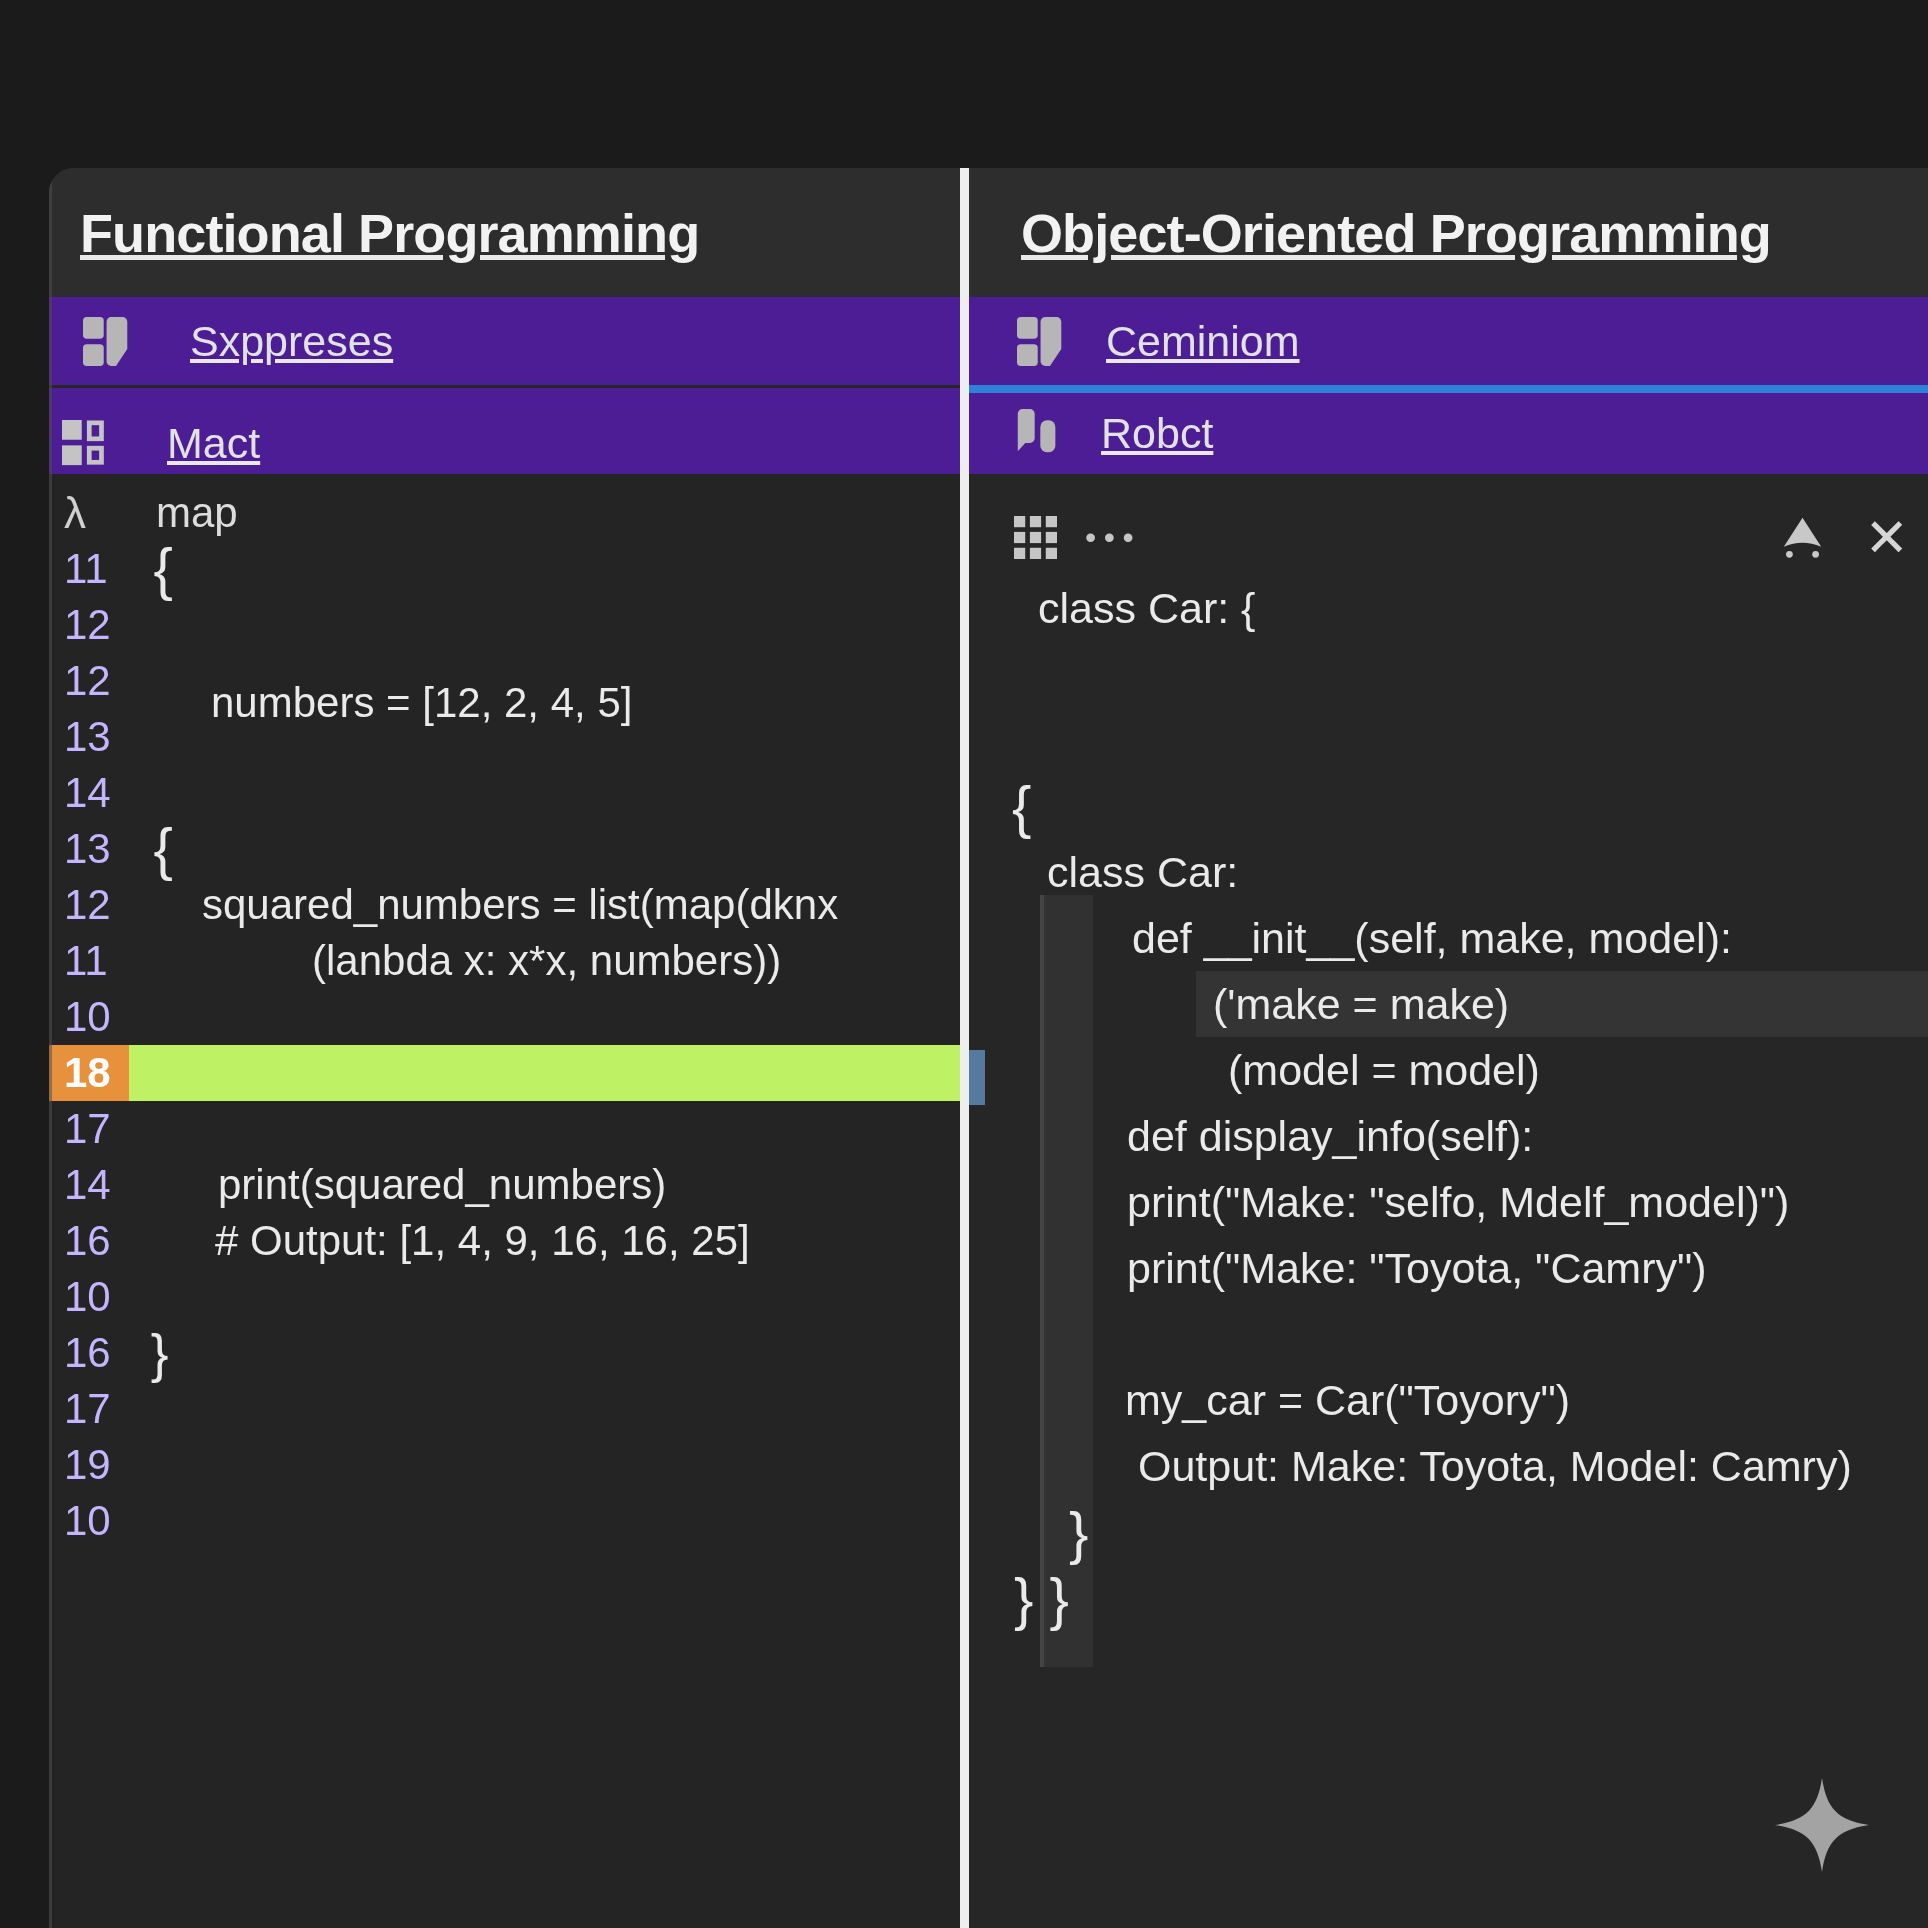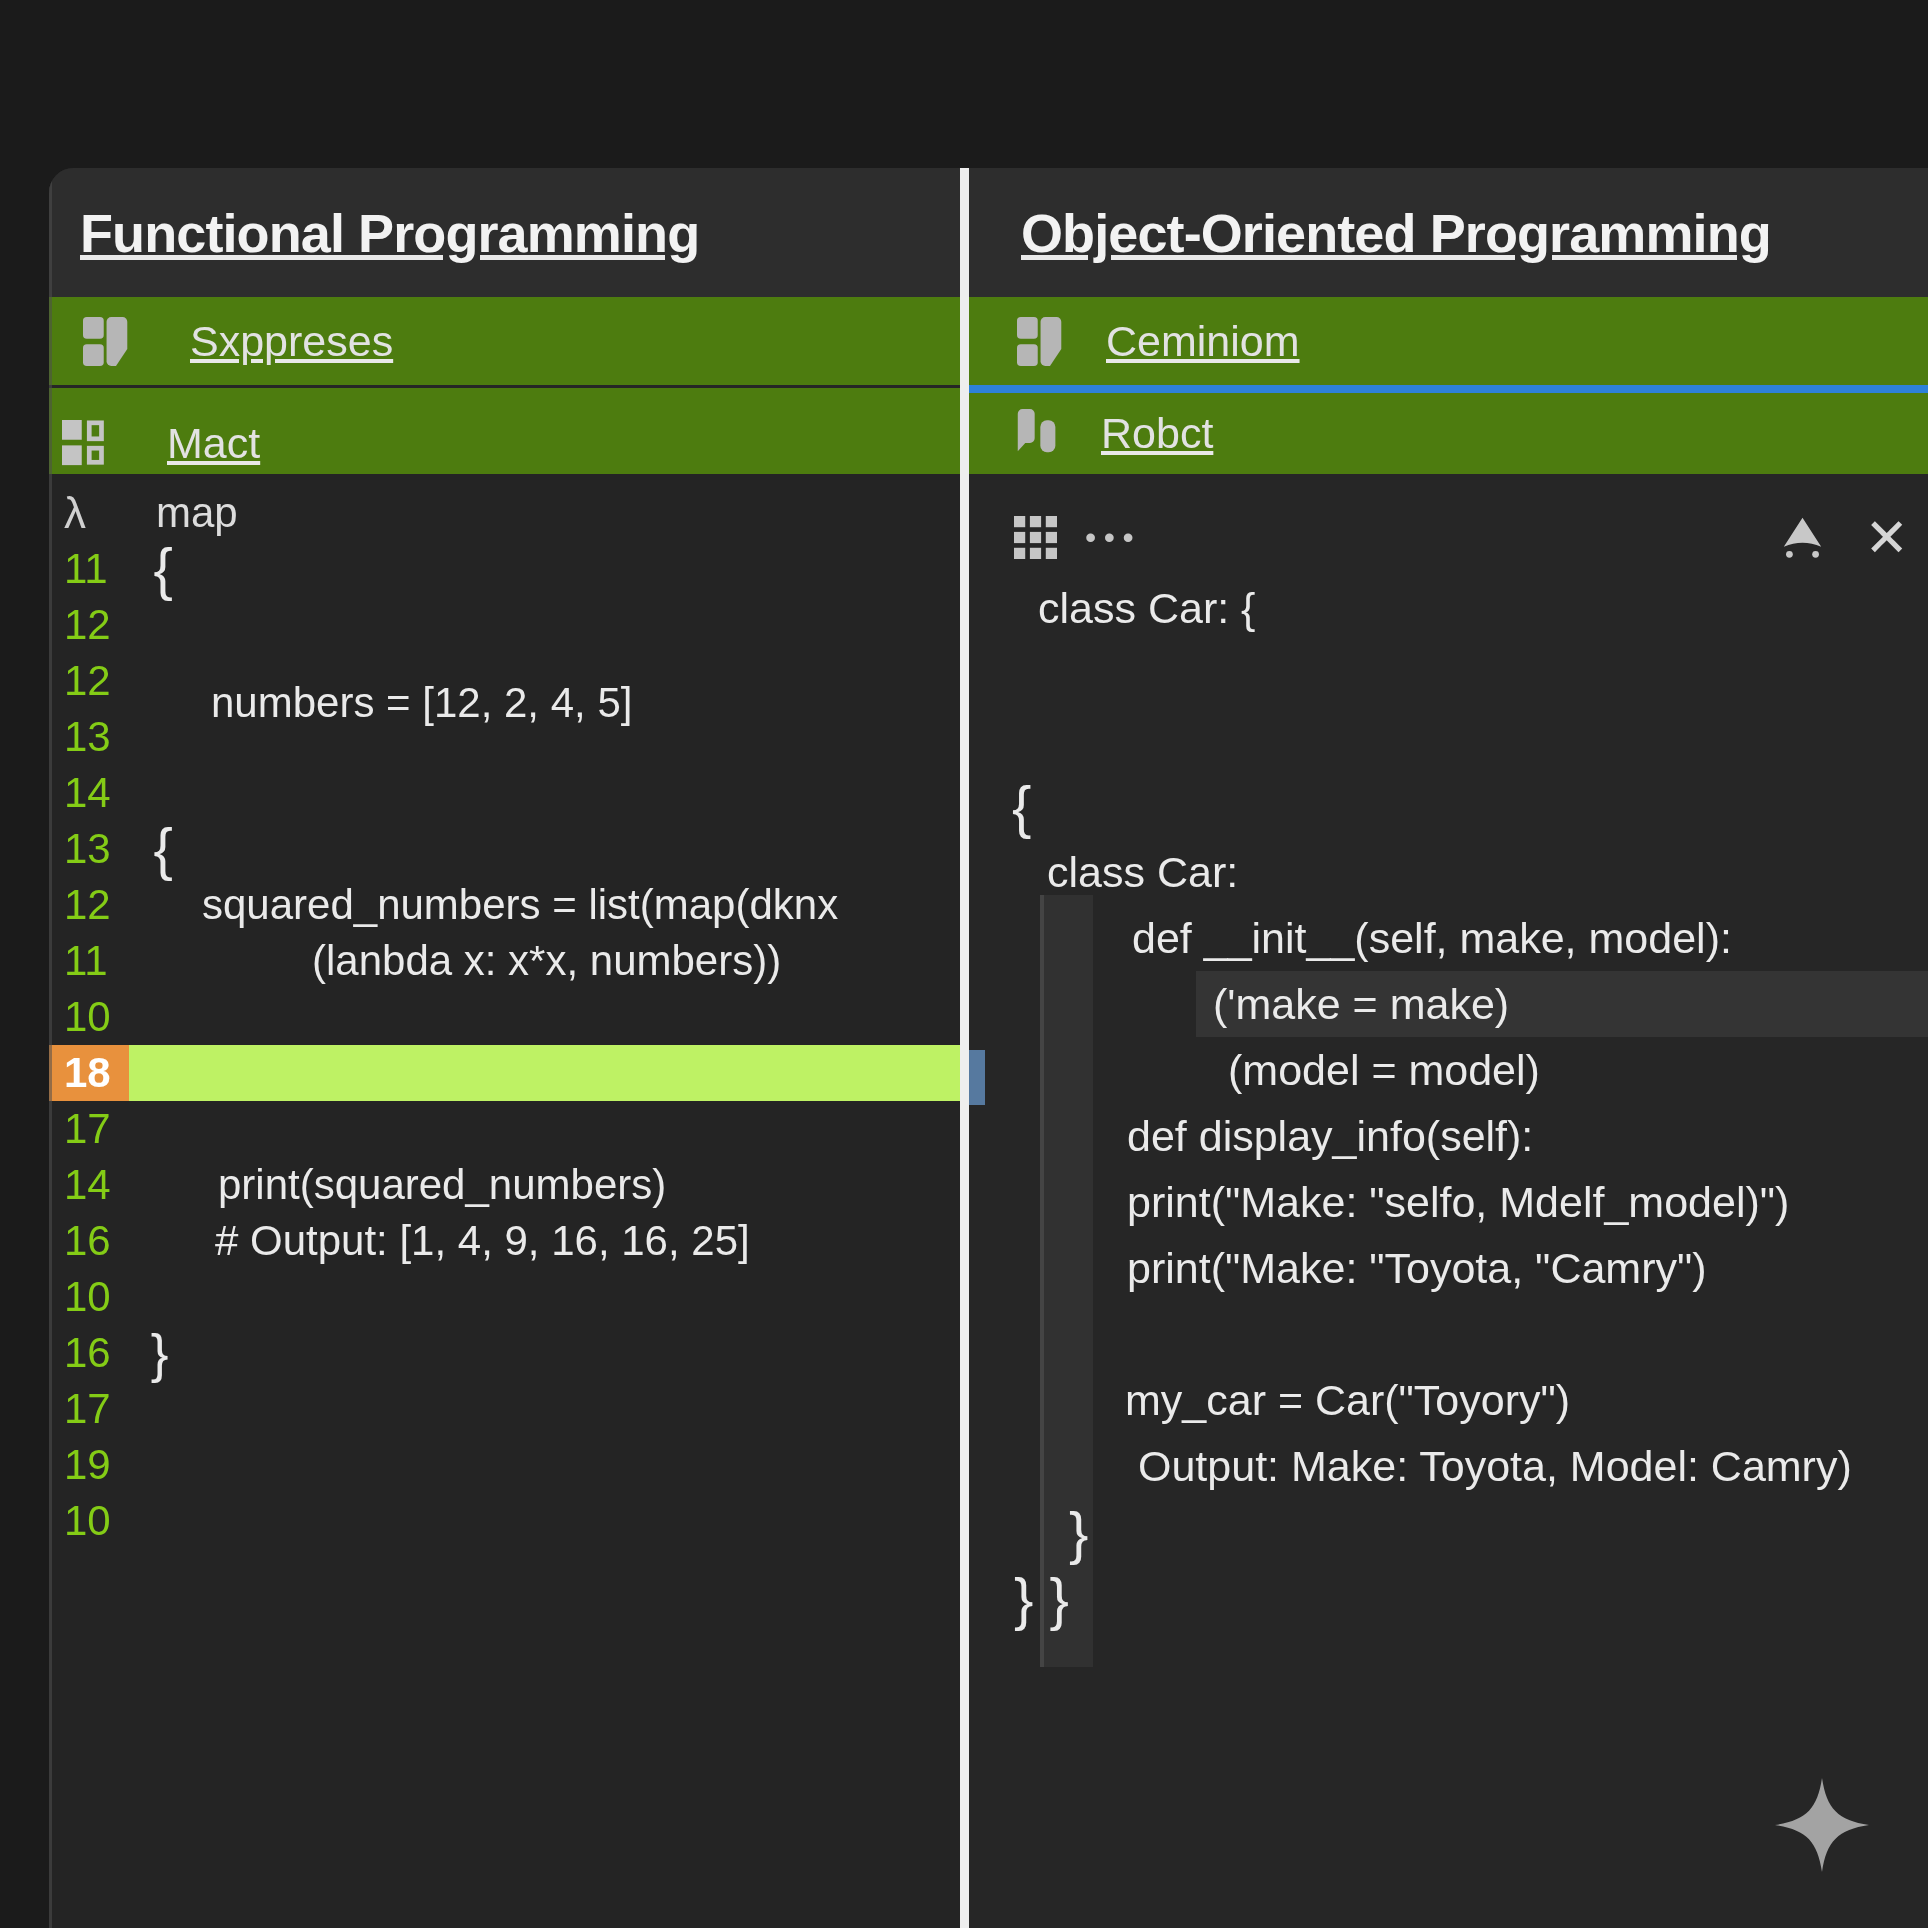--- a/index.html
+++ b/index.html
@@ -12,33 +12,33 @@
   .col{position:absolute;top:0;height:100%;text-decoration:underline;}
   .col-left{left:0;width:911px;}
   .col-right{left:920px;right:0;}
   .pane-divider{position:absolute;left:911px;top:0;width:8.5px;height:100%;background:#eeeeee;z-index:30;}
 
   .col-header{height:129px;background:#2d2d2d;display:flex;align-items:center;
               font-size:54px;font-weight:700;letter-spacing:-0.9px;color:#f2f2f2;}
   .col-left  .col-header{padding-left:31px;}
   .col-right .col-header{padding-left:52px;}
 
-  .tabrow{display:flex;align-items:center;background:#4d7c0f;}
+  .tabrow{display:flex;align-items:center;background:#4c1d95;}
   .tabrow .tab-label{font-size:43px;color:#e2e2e2;}
   .col-left  .tab1{height:88px;border-bottom:3.8px solid #262626;padding-left:34px;}
   .col-left  .tab2{height:110px;padding-left:13px;}
   .col-right .tab1{height:88px;border-bottom:8.5px solid #2e81d9;padding-left:48px;}
   .col-right .tab2{height:81px;padding-left:45px;}
   .tab-ico{display:inline-flex;margin-right:58px;}
   .col-right .tab-ico{margin-right:40px;}
 
   
   .lcode{position:absolute;top:306px;left:0;right:0;bottom:0;background:#242424;padding-top:11.3px;}
   .lrow{height:56px;display:flex;align-items:center;overflow:visible;}
-  .lgut{flex:0 0 80px;padding-left:15px;box-sizing:border-box;font-size:42px;color:#84cc16;}
+  .lgut{flex:0 0 80px;padding-left:15px;box-sizing:border-box;font-size:42px;color:#c4b5fd;}
   .ltext{font-size:42px;color:#eaeaea;white-space:pre;margin-left:24.5px;text-align:right;}
   .filerow .lgut{font-size:44px;color:#d0d0d0;}
   .filerow .ltext{margin-left:27px;color:#dcdcdc;}
   .brace .ltext{font-size:58px;line-height:56px;}
   .ml-a .ltext{margin-left:82px;margin-top:44px;}
   .ml-sq .ltext{margin-left:73px;}
   .ml-la .ltext{margin-left:183px;}
   .ml-pr .ltext{margin-left:89px;}
   .ml-out .ltext{margin-left:86px;}
   .ml-cb .ltext{margin-left:21.7px;font-size:53px;}

